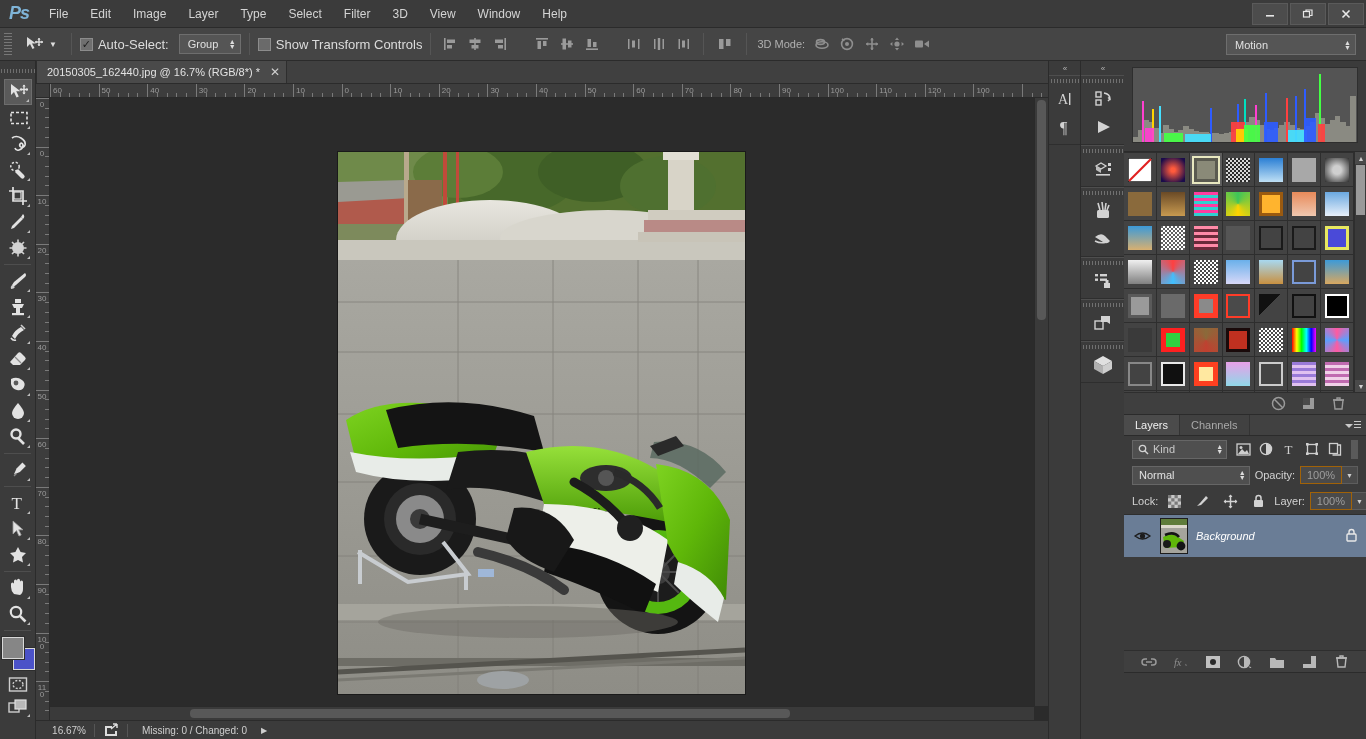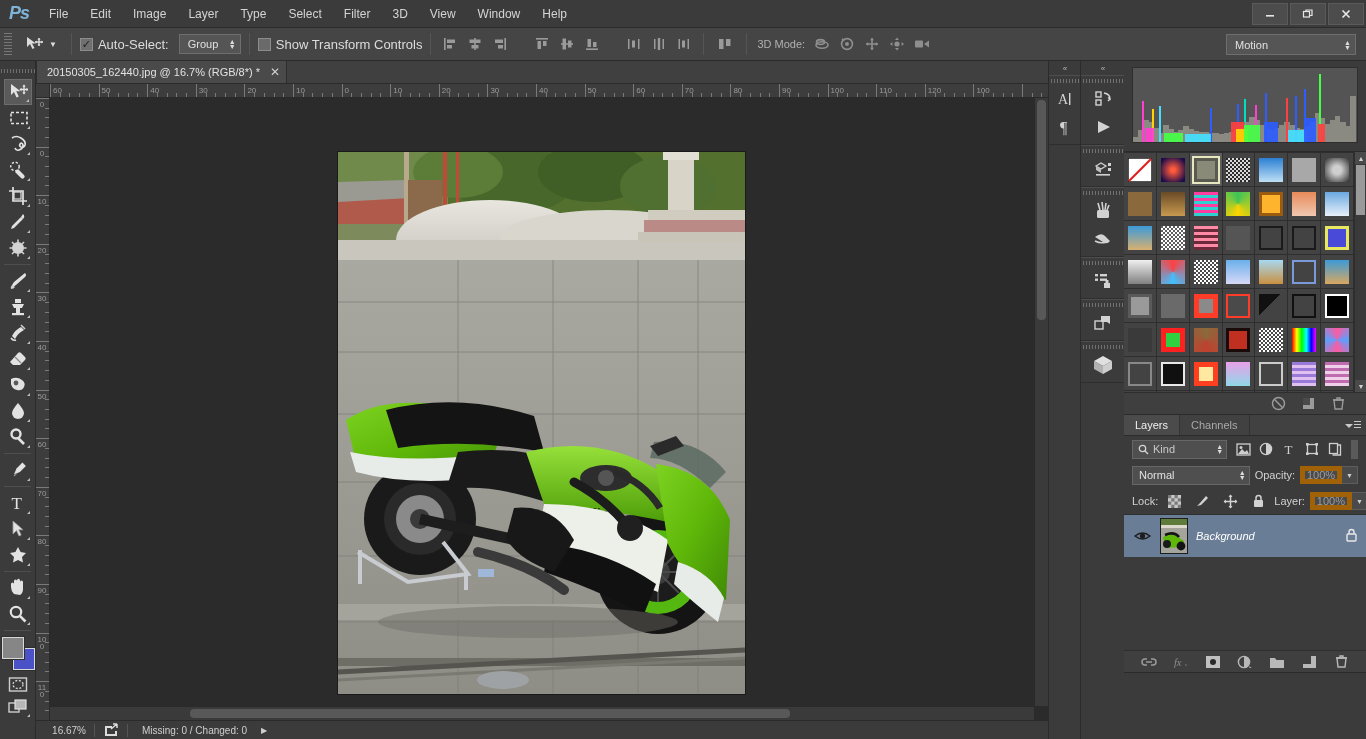--- a/index.html
+++ b/index.html
@@ -270,21 +270,21 @@
   }
   .kind-filter-icons { display: flex; gap: 1px; align-items: center; }
   .kf { width: 22px; height: 19px; display: flex; align-items: center; justify-content: center; cursor: pointer; }
   .blend-box {
     display: flex; align-items: center; justify-content: space-between;
     background: #4f4f4f; border: 1px solid #666; height: 19px;
     padding: 0 3px 0 6px; width: 132px; font-size: 11px; color: #e0e0e0; cursor: pointer;
   }
   .op-label { font-size: 11px; color: #d2d2d2; }
   .op-field {
-    background: #4a4a4a; border: 5px solid #a16207; height: 18px; width: 42px;
+    background: #4a4a4a; border: 1px solid #a16207; height: 18px; width: 42px;
     display: flex; align-items: center; justify-content: center; font-size: 11px;
     color: #9d9d9d; cursor: text; text-align: right;
   }
   .op-arrow {
     width: 16px; height: 18px; background: #4a4a4a; border: 1px solid #5d5d5d;
     border-left: none; display: flex; align-items: center; justify-content: center;
     font-size: 7px; color: #ccc; cursor: pointer;
   }
   .lock-icons { display: flex; gap: 6px; align-items: center; }
   .layers-list { background: #3b3b3b; height: 136px; border-top: 1px solid #2e2e2e; }

